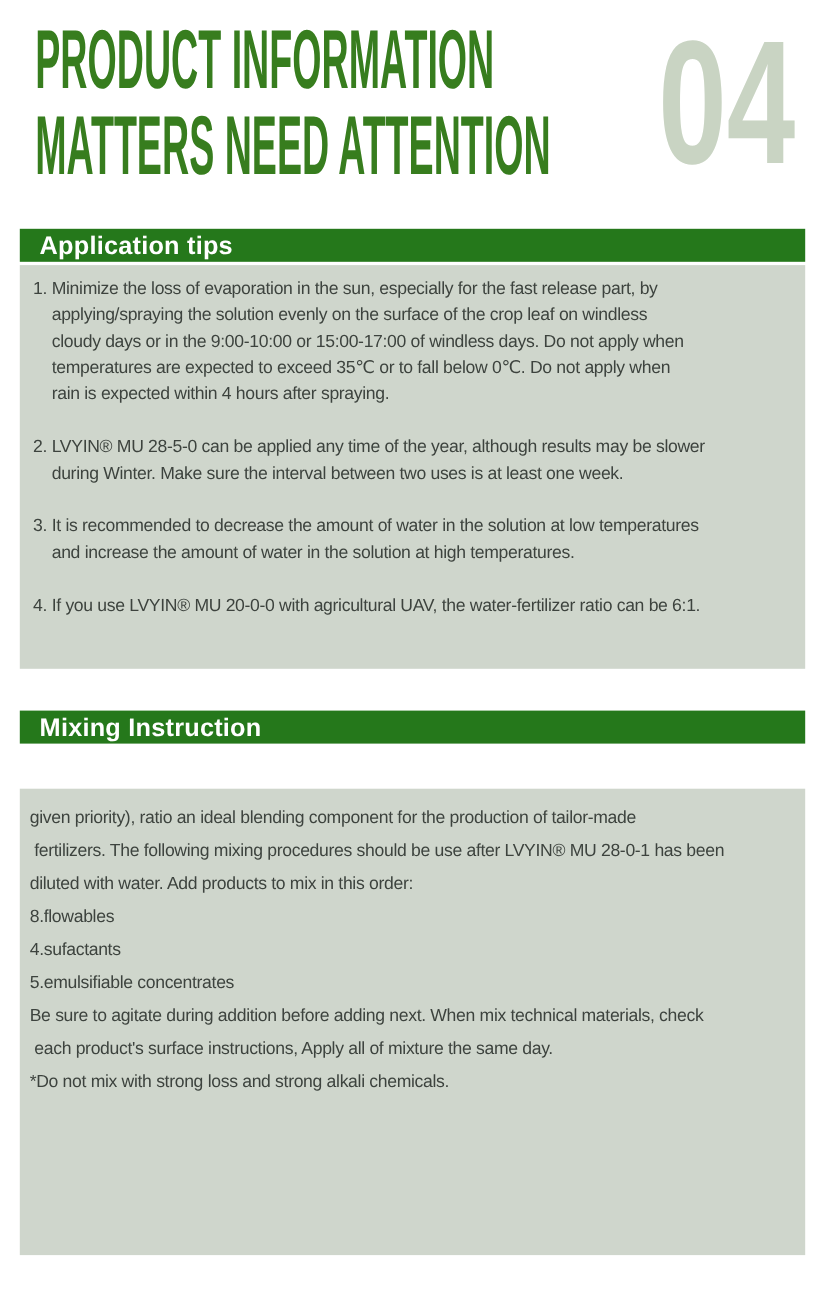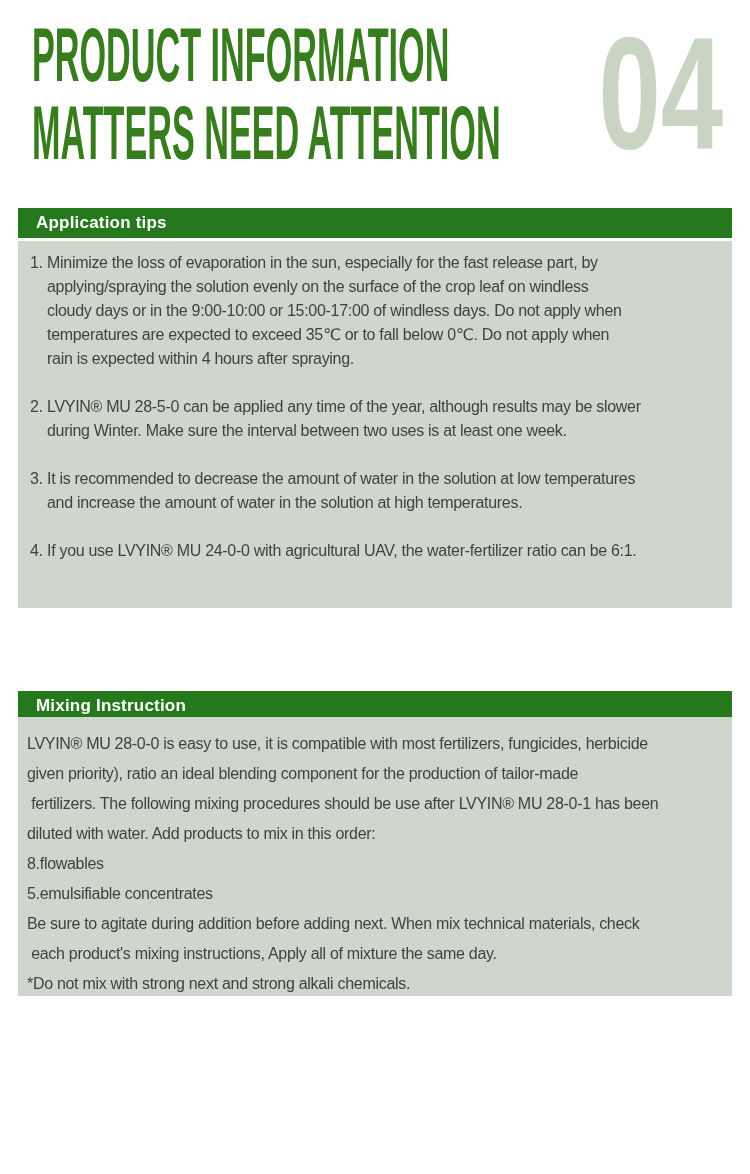--- a/index.html
+++ b/index.html
@@ -3,21 +3,21 @@
 <meta charset="utf-8">
 <style>
   html,body{margin:0;padding:0;}
   body{
     font-family:"Liberation Sans","DejaVu Sans",sans-serif;
     background:#ffffff;
   }
   .page{
     position:relative;
     width:750px;
-    height:996px;
+    height:1174px;
     background:#ffffff;
     overflow:hidden;
   }
   
   .title-block{
     position:absolute;
     left:32px;
     top:16px;
     font-size:76px;
     font-weight:bold;
@@ -43,28 +43,28 @@
   
   .section-bar{
     position:absolute;
     left:18px;
     width:714px;
     height:30px;
     background:#25781b;
   }
   .section-bar .bar-label{
     color:#ffffff;
-    font-size:17px;
+    font-size:23px;
     font-weight:bold;
     line-height:30px;
     padding-left:18px;
     letter-spacing:0.2px;
   }
   .bar-1{ top:208px; }
-  .bar-2{ top:691px; }
+  .bar-2{ top:646px; }
   
   .content-box{
     position:absolute;
     left:18px;
     width:714px;
     background:#cfd6cc;
     color:#3d433e;
     font-size:16px;
     letter-spacing:-0.3px;
     box-sizing:border-box;
@@ -127,33 +127,33 @@
       <span class="item-text">LVYIN® MU 28-5-0 can be applied any time of the year, although results may be slower
 during Winter. Make sure the interval between two uses is at least one week.</span>
     </div>
     <div class="list-item">
       <span class="num">3.</span>
       <span class="item-text">It is recommended to decrease the amount of water in the solution at low temperatures
 and increase the amount of water in the solution at high temperatures.</span>
     </div>
     <div class="list-item">
       <span class="num">4.</span>
-      <span class="item-text">If you use LVYIN® MU 24-0-0 with agricultural UAV, the water-fertilizer ratio can be 6:1.</span>
+      <span class="item-text">If you use LVYIN® MU 20-0-0 with agricultural UAV, the water-fertilizer ratio can be 6:1.</span>
     </div>
   </div>
 
   <div class="section-bar bar-2">
     <div class="bar-label">Mixing Instruction</div>
   </div>
 
   <div class="content-box box-2">
-    <div class="text-line">LVYIN® MU 28-0-0 is easy to use, it is compatible with most fertilizers, fungicides, herbicide</div>
     <div class="text-line">given priority), ratio an ideal blending component for the production of tailor-made</div>
     <div class="text-line"> fertilizers. The following mixing procedures should be use after LVYIN® MU 28-0-1 has been</div>
     <div class="text-line">diluted with water. Add products to mix in this order:</div>
     <div class="text-line">8.flowables</div>
+    <div class="text-line">4.sufactants</div>
     <div class="text-line">5.emulsifiable concentrates</div>
     <div class="text-line">Be sure to agitate during addition before adding next. When mix technical materials, check</div>
-    <div class="text-line"> each product's mixing instructions, Apply all of mixture the same day.</div>
-    <div class="text-line">*Do not mix with strong next and strong alkali chemicals.</div>
+    <div class="text-line"> each product's surface instructions, Apply all of mixture the same day.</div>
+    <div class="text-line">*Do not mix with strong loss and strong alkali chemicals.</div>
   </div>
 
 </div>
 
 </body></html>

